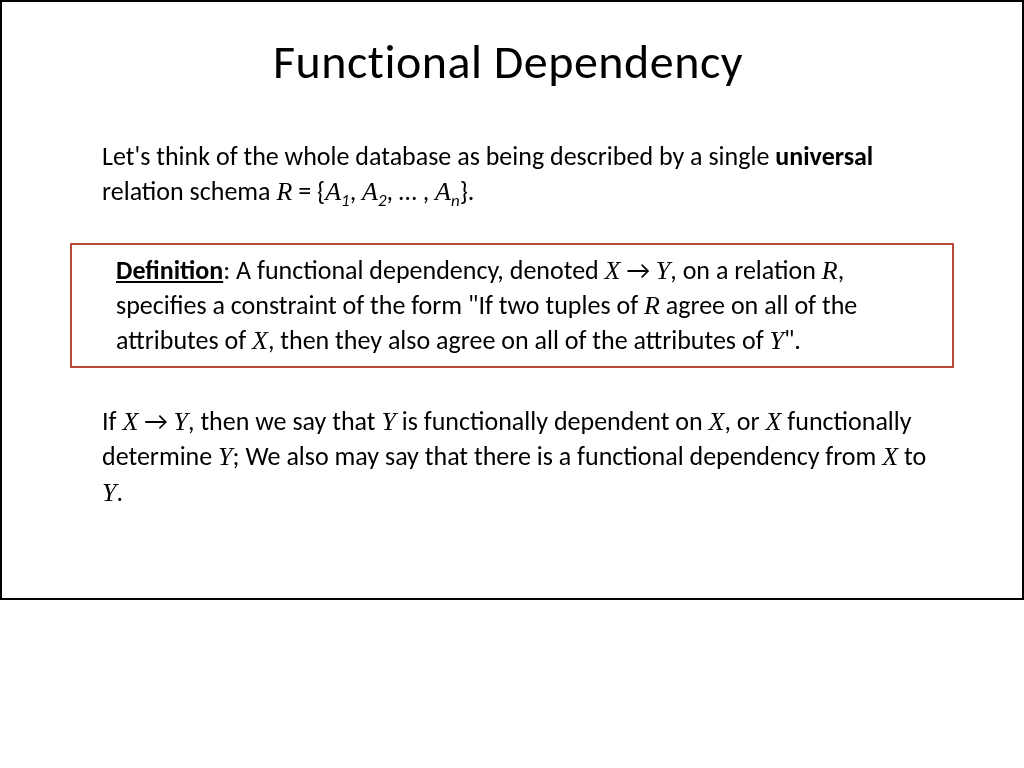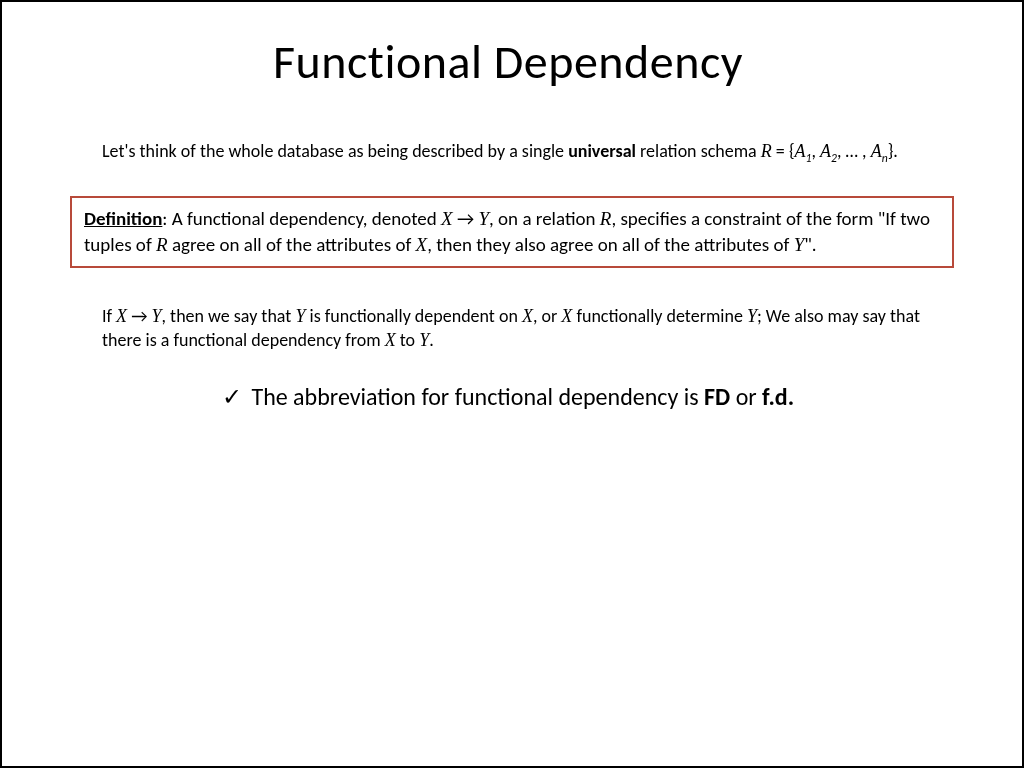--- a/index.html
+++ b/index.html
@@ -1,46 +1,46 @@
 <!DOCTYPE html>
 <html><head>
 <meta charset="utf-8">
 <style>
   * { margin: 0; padding: 0; box-sizing: border-box; }
   html, body { width: 1024px; height: 768px; font-family: Calibri, 'Segoe UI', sans-serif; background: #fff; }
   .slide {
     width: 1024px;
-    height: 768px;
+    height: 600px;
     border: 2px solid #000;
     padding: 30px 8px 20px 0;
     position: relative;
   }
   .title {
     text-align: center;
     font-size: 48px;
     font-weight: 400;
     color: #000;
     margin-bottom: 48px;
     letter-spacing: 0.5px;
   }
   .content {
     padding: 0 80px 0 100px;
   }
   .para {
-    font-size: 18px;
+    font-size: 26px;
     color: #000;
     line-height: 1.35;
     margin-bottom: 30px;
   }
   .def-box {
     border: 2.5px solid #b84a3a;
     padding: 8px 12px;
     margin: 0 60px 36px 68px;
   }
-  .def-box .para { margin-bottom: 0; font-size: 19px; }
+  .def-box .para { margin-bottom: 0; font-size: 26px; margin-left: 32px; }
   .def-label { text-decoration: underline; font-weight: 700; }
   .math { font-family: 'Cambria Math', 'Times New Roman', serif; font-style: italic; }
   .sub { font-size: 0.65em; vertical-align: sub; font-style: italic; }
   .footer {
     text-align: center;
     font-size: 24px;
     margin-top: 18px;
   }
   .check {
     font-family: 'Segoe UI Symbol', sans-serif;
@@ -68,16 +68,13 @@
       <span class="def-label">Definition</span><span>: A functional dependency, denoted </span><span class="math">X</span><span> → </span><span class="math">Y</span><span>, on a relation </span><span class="math">R</span><span>, specifies a constraint of the form "If two tuples of </span><span class="math">R</span><span> agree on all of the attributes of </span><span class="math">X</span><span>, then they also agree on all of the attributes of </span><span class="math">Y</span><span>".</span>
     </p>
   </div>
 
   <div class="content">
     <p class="para">
       <span>If </span><span class="math">X</span><span> → </span><span class="math">Y</span><span>, then we say that </span><span class="math">Y</span><span> is functionally dependent on </span><span class="math">X</span><span>, or </span><span class="math">X</span><span> functionally determine </span><span class="math">Y</span><span>; We also may say that there is a functional dependency from </span><span class="math">X</span><span> to </span><span class="math">Y</span><span>.</span>
     </p>
   </div>
 
-  <p class="footer">
-    <span class="check">✓</span><span> The abbreviation for functional dependency is </span><span class="bold">FD</span><span> or </span><span class="bold">f.d.</span>
-  </p>
 </div>
 
 </body></html>

